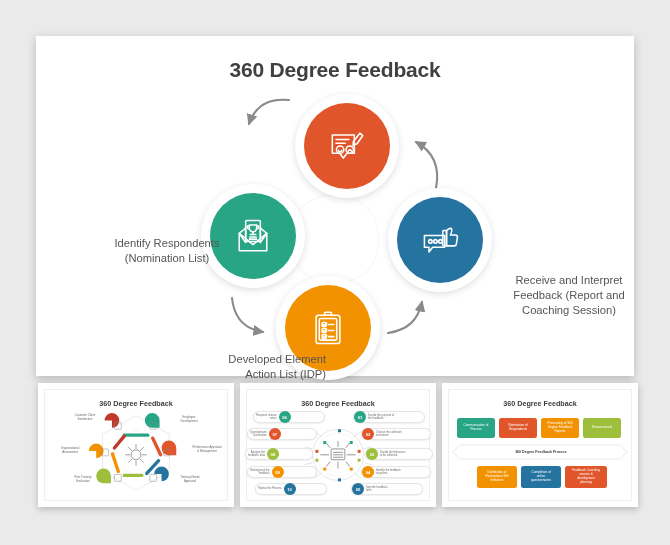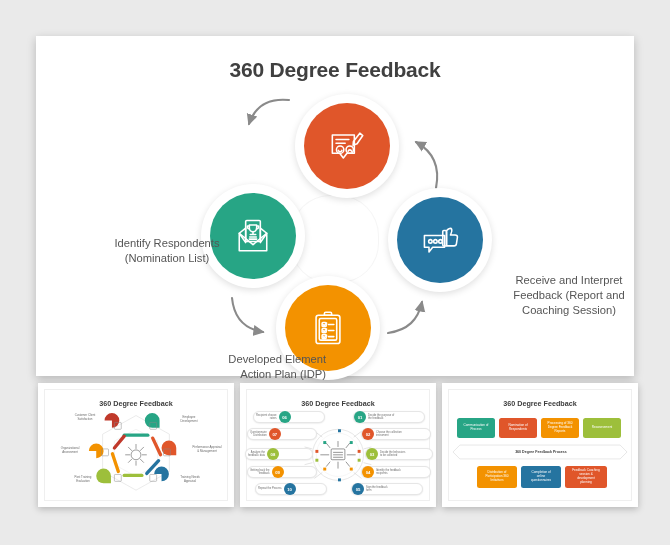--- a/index.html
+++ b/index.html
@@ -210,21 +210,21 @@
           <line x1="24.4" y1="20.2" x2="30.4" y2="20.2"></line>
           <rect x="17.6" y="24.6" width="4.4" height="4.4" rx="0.9"></rect>
           <path d="M18.6 26.8 l1.3 1.3 l2.6 -2.8"></path>
           <line x1="24.4" y1="26.8" x2="30.4" y2="26.8"></line>
           <rect x="17.6" y="31.2" width="4.4" height="4.4" rx="0.9"></rect>
           <path d="M18.6 33.4 l1.3 1.3 l2.6 -2.8"></path>
           <line x1="24.4" y1="33.4" x2="30.4" y2="33.4"></line>
         </svg>
       </div>
       <div class="lbl lbl-bot">Developed Element
-Action Plan (IDP)</div>
+Action List (IDP)</div>
 
       <div class="halo halo-left"></div>
       <div class="node node-left">
         <svg viewBox="0 0 48 48" fill="none" stroke="#ffffff" stroke-width="1.7" stroke-linecap="round" stroke-linejoin="round">
           <rect x="16" y="7" width="16" height="23" rx="1.2"></rect>
           <path d="M20 12 h8 v3.4 a4 4 0 0 1 -8 0 z"></path>
           <path d="M20 13 h-2 a2 2 0 0 0 2 3"></path>
           <path d="M28 13 h2 a2 2 0 0 1 -2 3"></path>
           <line x1="24" y1="19.4" x2="24" y2="22"></line>
           <line x1="21" y1="22.4" x2="27" y2="22.4"></line>

